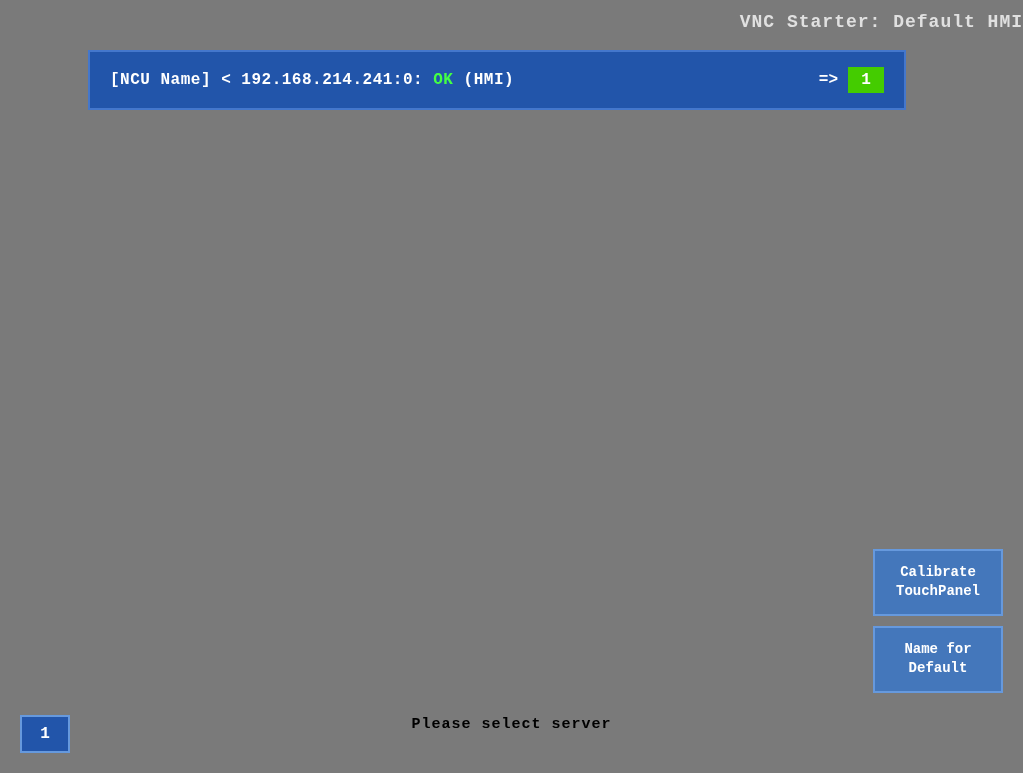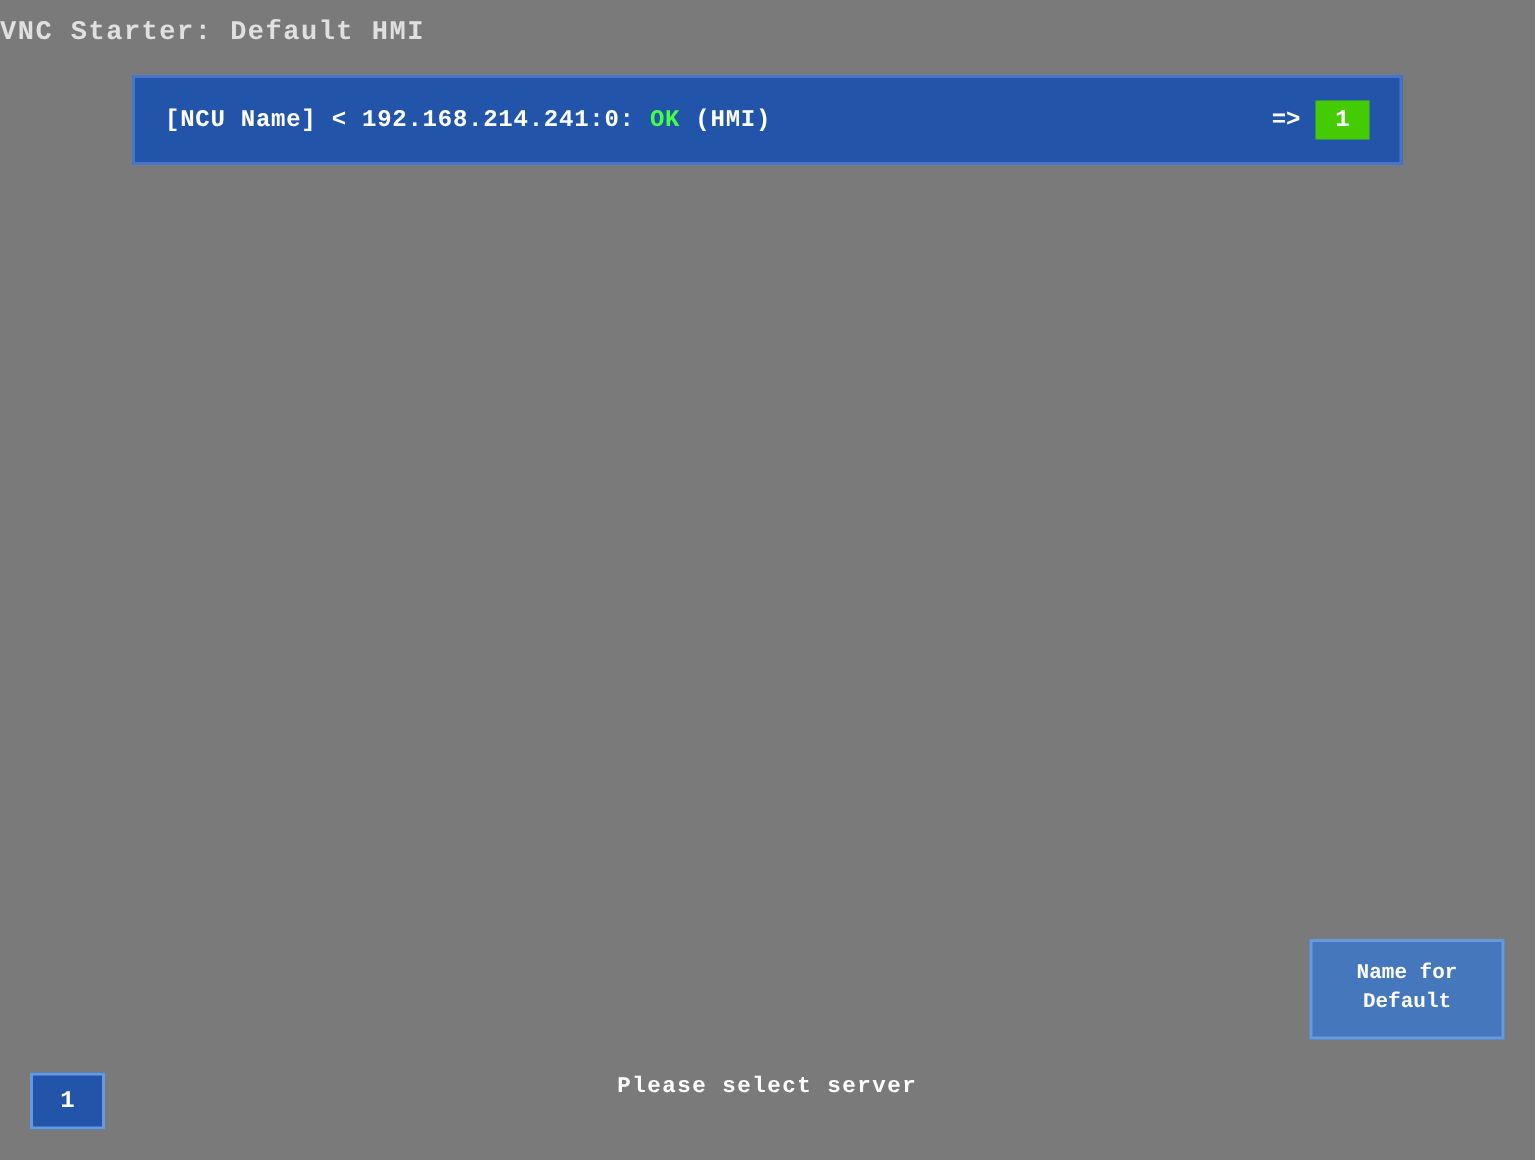--- a/index.html
+++ b/index.html
@@ -11,30 +11,30 @@
     body {
       width: 1023px;
       height: 773px;
       background-color: #7a7a7a;
       font-family: 'Courier New', Courier, monospace;
       position: relative;
       overflow: hidden;
     }
 
     #page-title {
-      text-align: left;
+      text-align: right;
       color: #e0e0e0;
       font-size: 18px;
       font-weight: bold;
       padding: 12px 0 10px 0;
       letter-spacing: 1px;
     }
 
     #server-row {
-      margin: 8px 88px 0 88px;
+      margin: 8px 117px 0 88px;
       background-color: #2255aa;
       border: 2px solid #4477cc;
       padding: 14px 20px;
       display: flex;
       align-items: center;
       min-height: 60px;
     }
 
     #server-row-left {
       flex: 1;
@@ -87,21 +87,21 @@
       text-align: center;
       cursor: pointer;
       line-height: 1.4;
     }
 
     #status-text {
       position: absolute;
       bottom: 40px;
       left: 50%;
       transform: translateX(-50%);
-      color: #ffffff;
+      color: #000000;
       font-size: 15px;
       font-weight: bold;
       letter-spacing: 1px;
       white-space: nowrap;
     }
 
     #bottom-left-badge {
       position: absolute;
       bottom: 20px;
       left: 20px;
@@ -128,20 +128,24 @@
     <span>192.168.214.241:0:</span>
     <span class="ok-text">OK</span>
     <span>(HMI)</span>
   </div>
   <div id="arrow-section">=&gt;</div>
   <div id="server-number-badge">1</div>
 </div>
 
 <div id="right-buttons">
   <button class="action-button">
+    <span>Calibrate</span><br>
+    <span>TouchPanel</span>
+  </button>
+  <button class="action-button">
     <span>Name for</span><br>
     <span>Default</span>
   </button>
 </div>
 
 <div id="status-text">Please select server</div>
 
 <div id="bottom-left-badge">1</div>
 
 </body></html>

